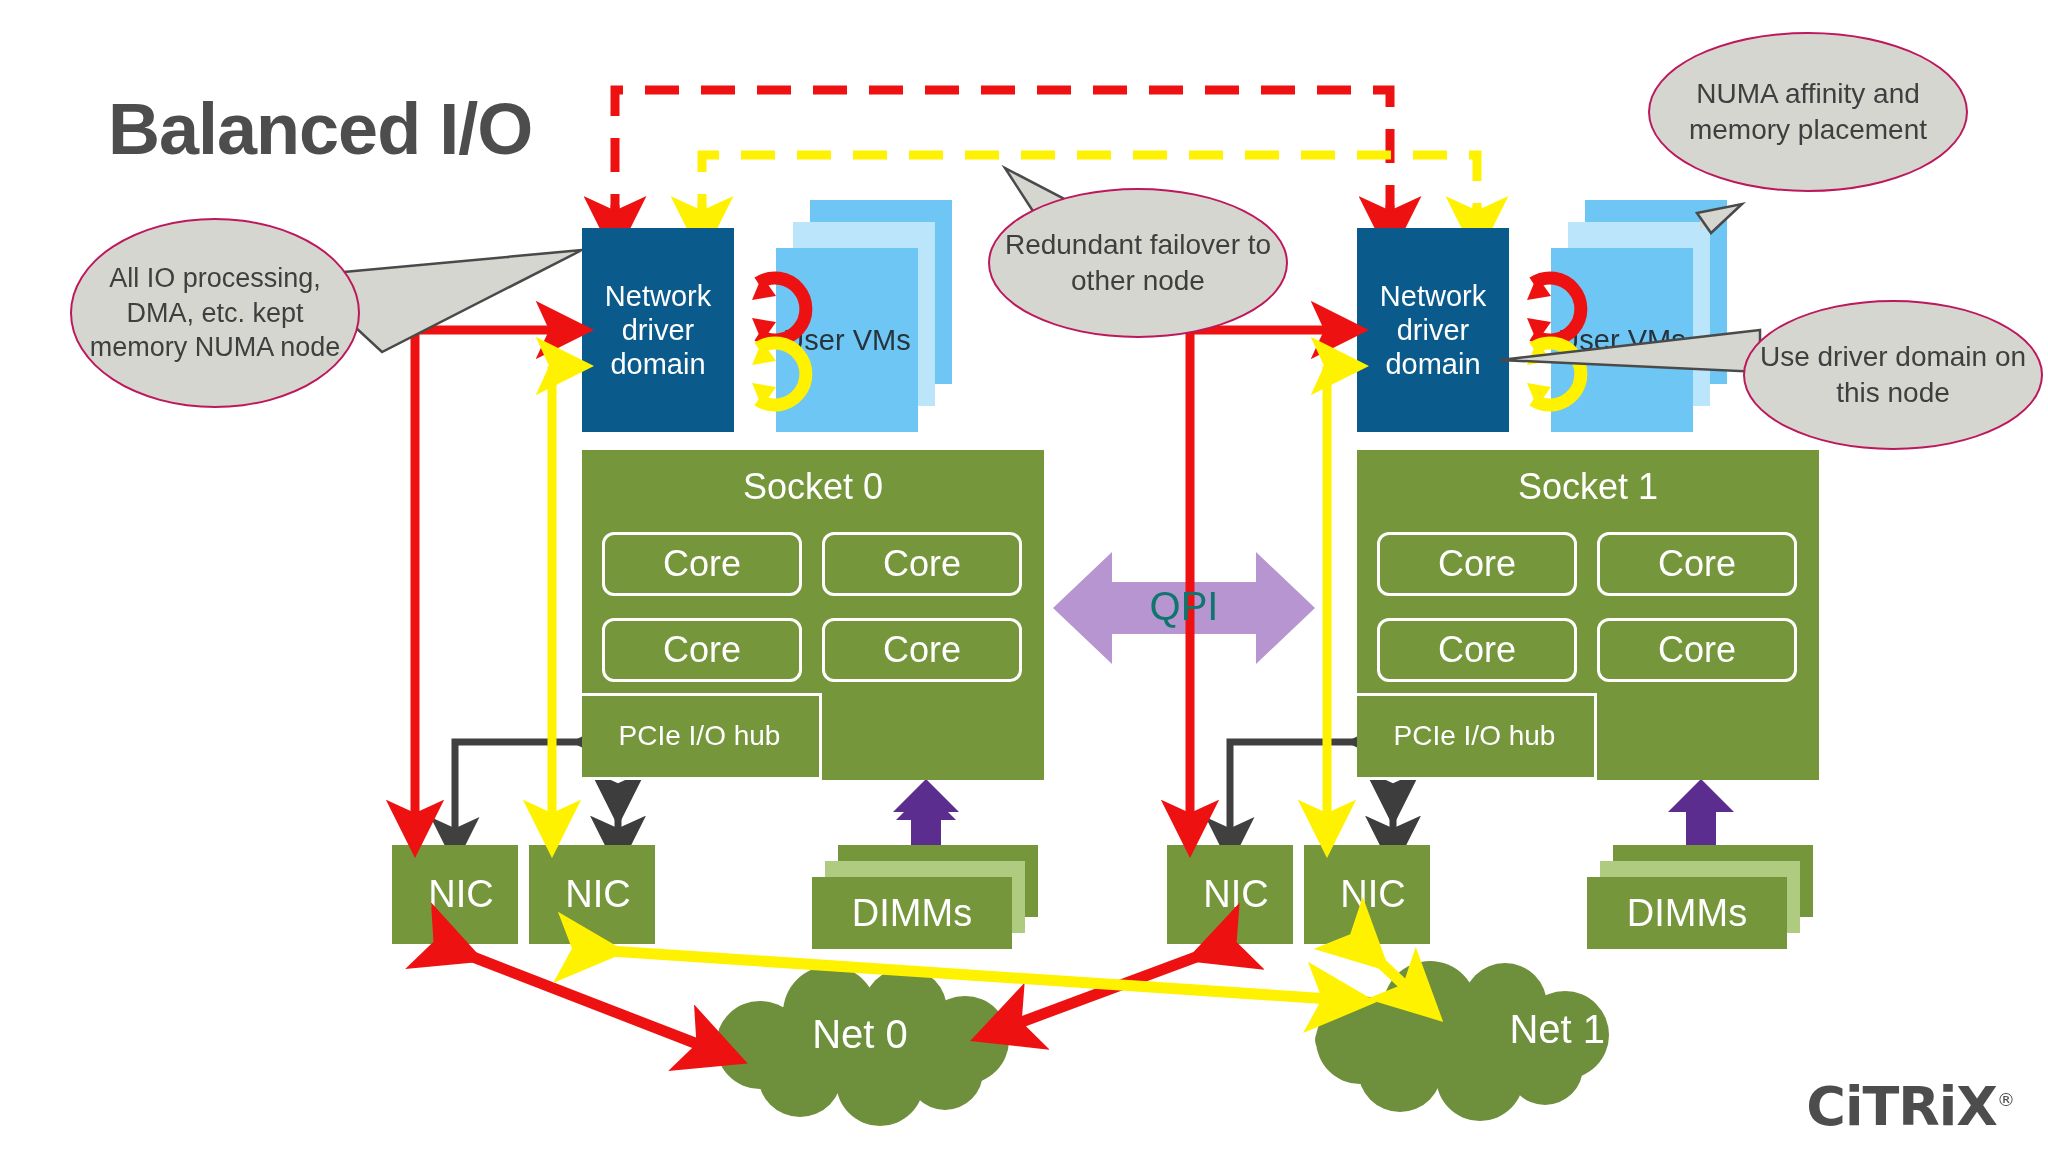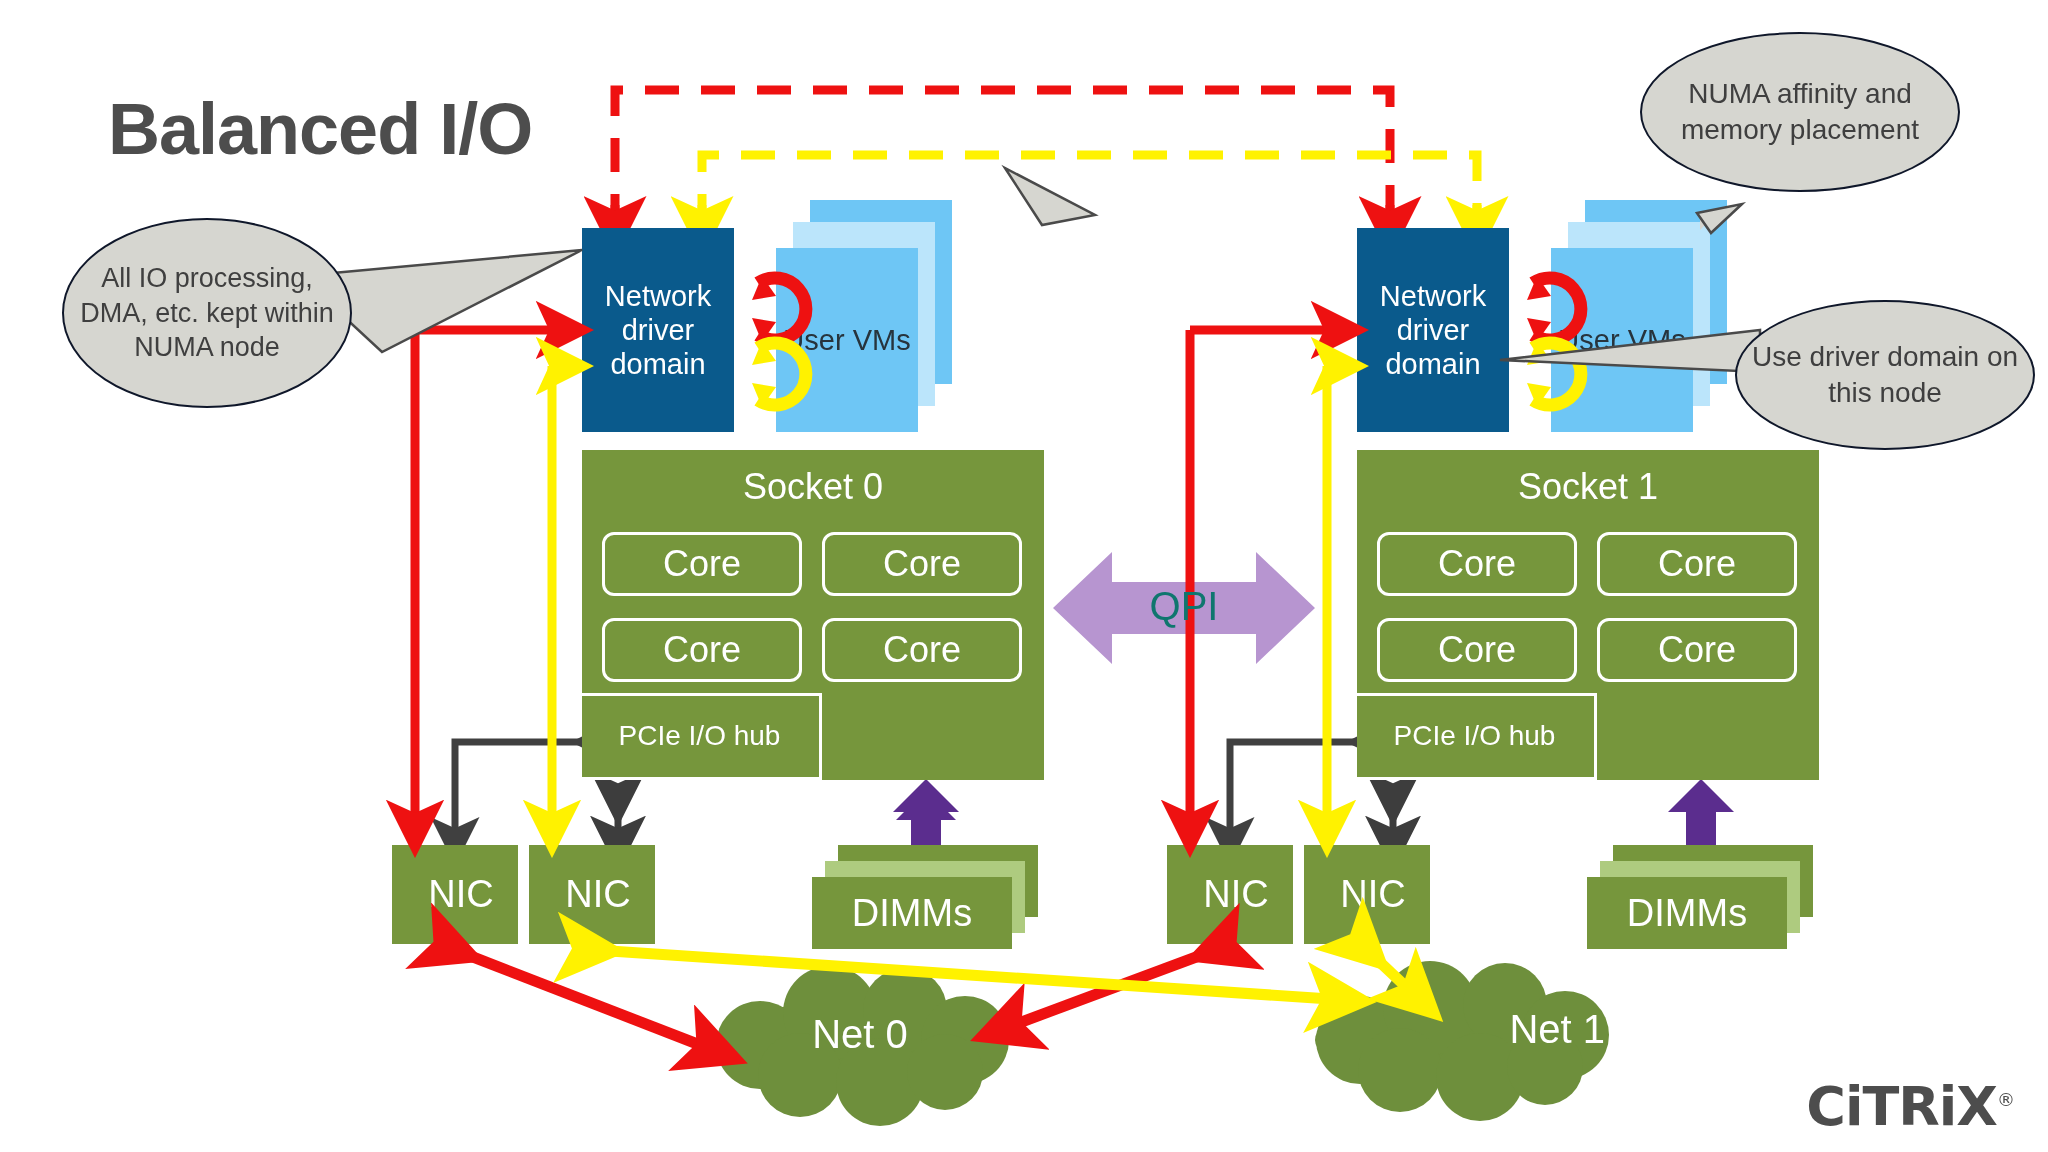--- a/index.html
+++ b/index.html
@@ -66,22 +66,22 @@
   .dimms{position:absolute;z-index:4;}
   .dimms .d{position:absolute;}
   .dimms .d1{background:#76963c;}
   .dimms .d2{background:#aecb7f;}
   .dimms .d3{background:#76963c;color:#fff;
      display:flex;align-items:center;justify-content:center;font-size:38px;}
 
   
   .callout{position:absolute;z-index:10;}
   .callout .bubble{
-    position:absolute;left:0;top:0;
-    background:#d6d6d0;border:2px solid #0f172a;border-radius:50%;
+    position:absolute;left:8px;top:0;
+    background:#d6d6d0;border:2px solid #be185d;border-radius:50%;
     box-sizing:border-box;
     display:flex;align-items:center;justify-content:center;
     text-align:center;color:#3f3f3f;line-height:1.28;
   }
   .callout .txt{position:relative;z-index:2;padding:0 10px;}
 
   
   .citrix{
     position:absolute;right:34px;bottom:14px;z-index:10;
     color:#4d4d4d;font-size:54px;font-weight:bold;letter-spacing:-1px;
@@ -336,24 +336,29 @@
     <path d="M1005,168 L1042,225 L1095,215 z" fill="#d6d6d0" stroke="#4a4a4a" stroke-width="2.5"></path>
 
     <path d="M1700,212 L1722,208 L1700,230 z" fill="#d6d6d0" stroke="#4a4a4a" stroke-width="0"></path>
     <path d="M1697,213 L1742,204 L1711,233 z" fill="#d6d6d0" stroke="#4a4a4a" stroke-width="2.5"></path>
 
     <path d="M1760,330 L1500,360 L1760,372 z" fill="#d6d6d0" stroke="#4a4a4a" stroke-width="2.5"></path>
   </svg>
 
   <div class="callout" style="left:62px;top:218px;width:290px;height:190px;z-index:11;">
     <div class="bubble" style="width:290px;height:190px;font-size:27px;">
-      <span class="txt">All IO processing, DMA, etc. kept within NUMA node</span>
-    </div>
-  </div>
-
+      <span class="txt">All IO processing, DMA, etc. kept memory NUMA node</span>
+    </div>
+  </div>
+
+  <div class="callout" style="left:980px;top:188px;width:300px;height:150px;z-index:11;">
+    <div class="bubble" style="width:300px;height:150px;font-size:28px;">
+      <span class="txt">Redundant failover to other node</span>
+    </div>
+  </div>
 
   <div class="callout" style="left:1640px;top:32px;width:320px;height:160px;z-index:11;">
     <div class="bubble" style="width:320px;height:160px;font-size:28px;">
       <span class="txt">NUMA affinity and memory placement</span>
     </div>
   </div>
 
   <div class="callout" style="left:1735px;top:300px;width:300px;height:150px;z-index:11;">
     <div class="bubble" style="width:300px;height:150px;font-size:28px;">
       <span class="txt">Use driver domain on this node</span>

